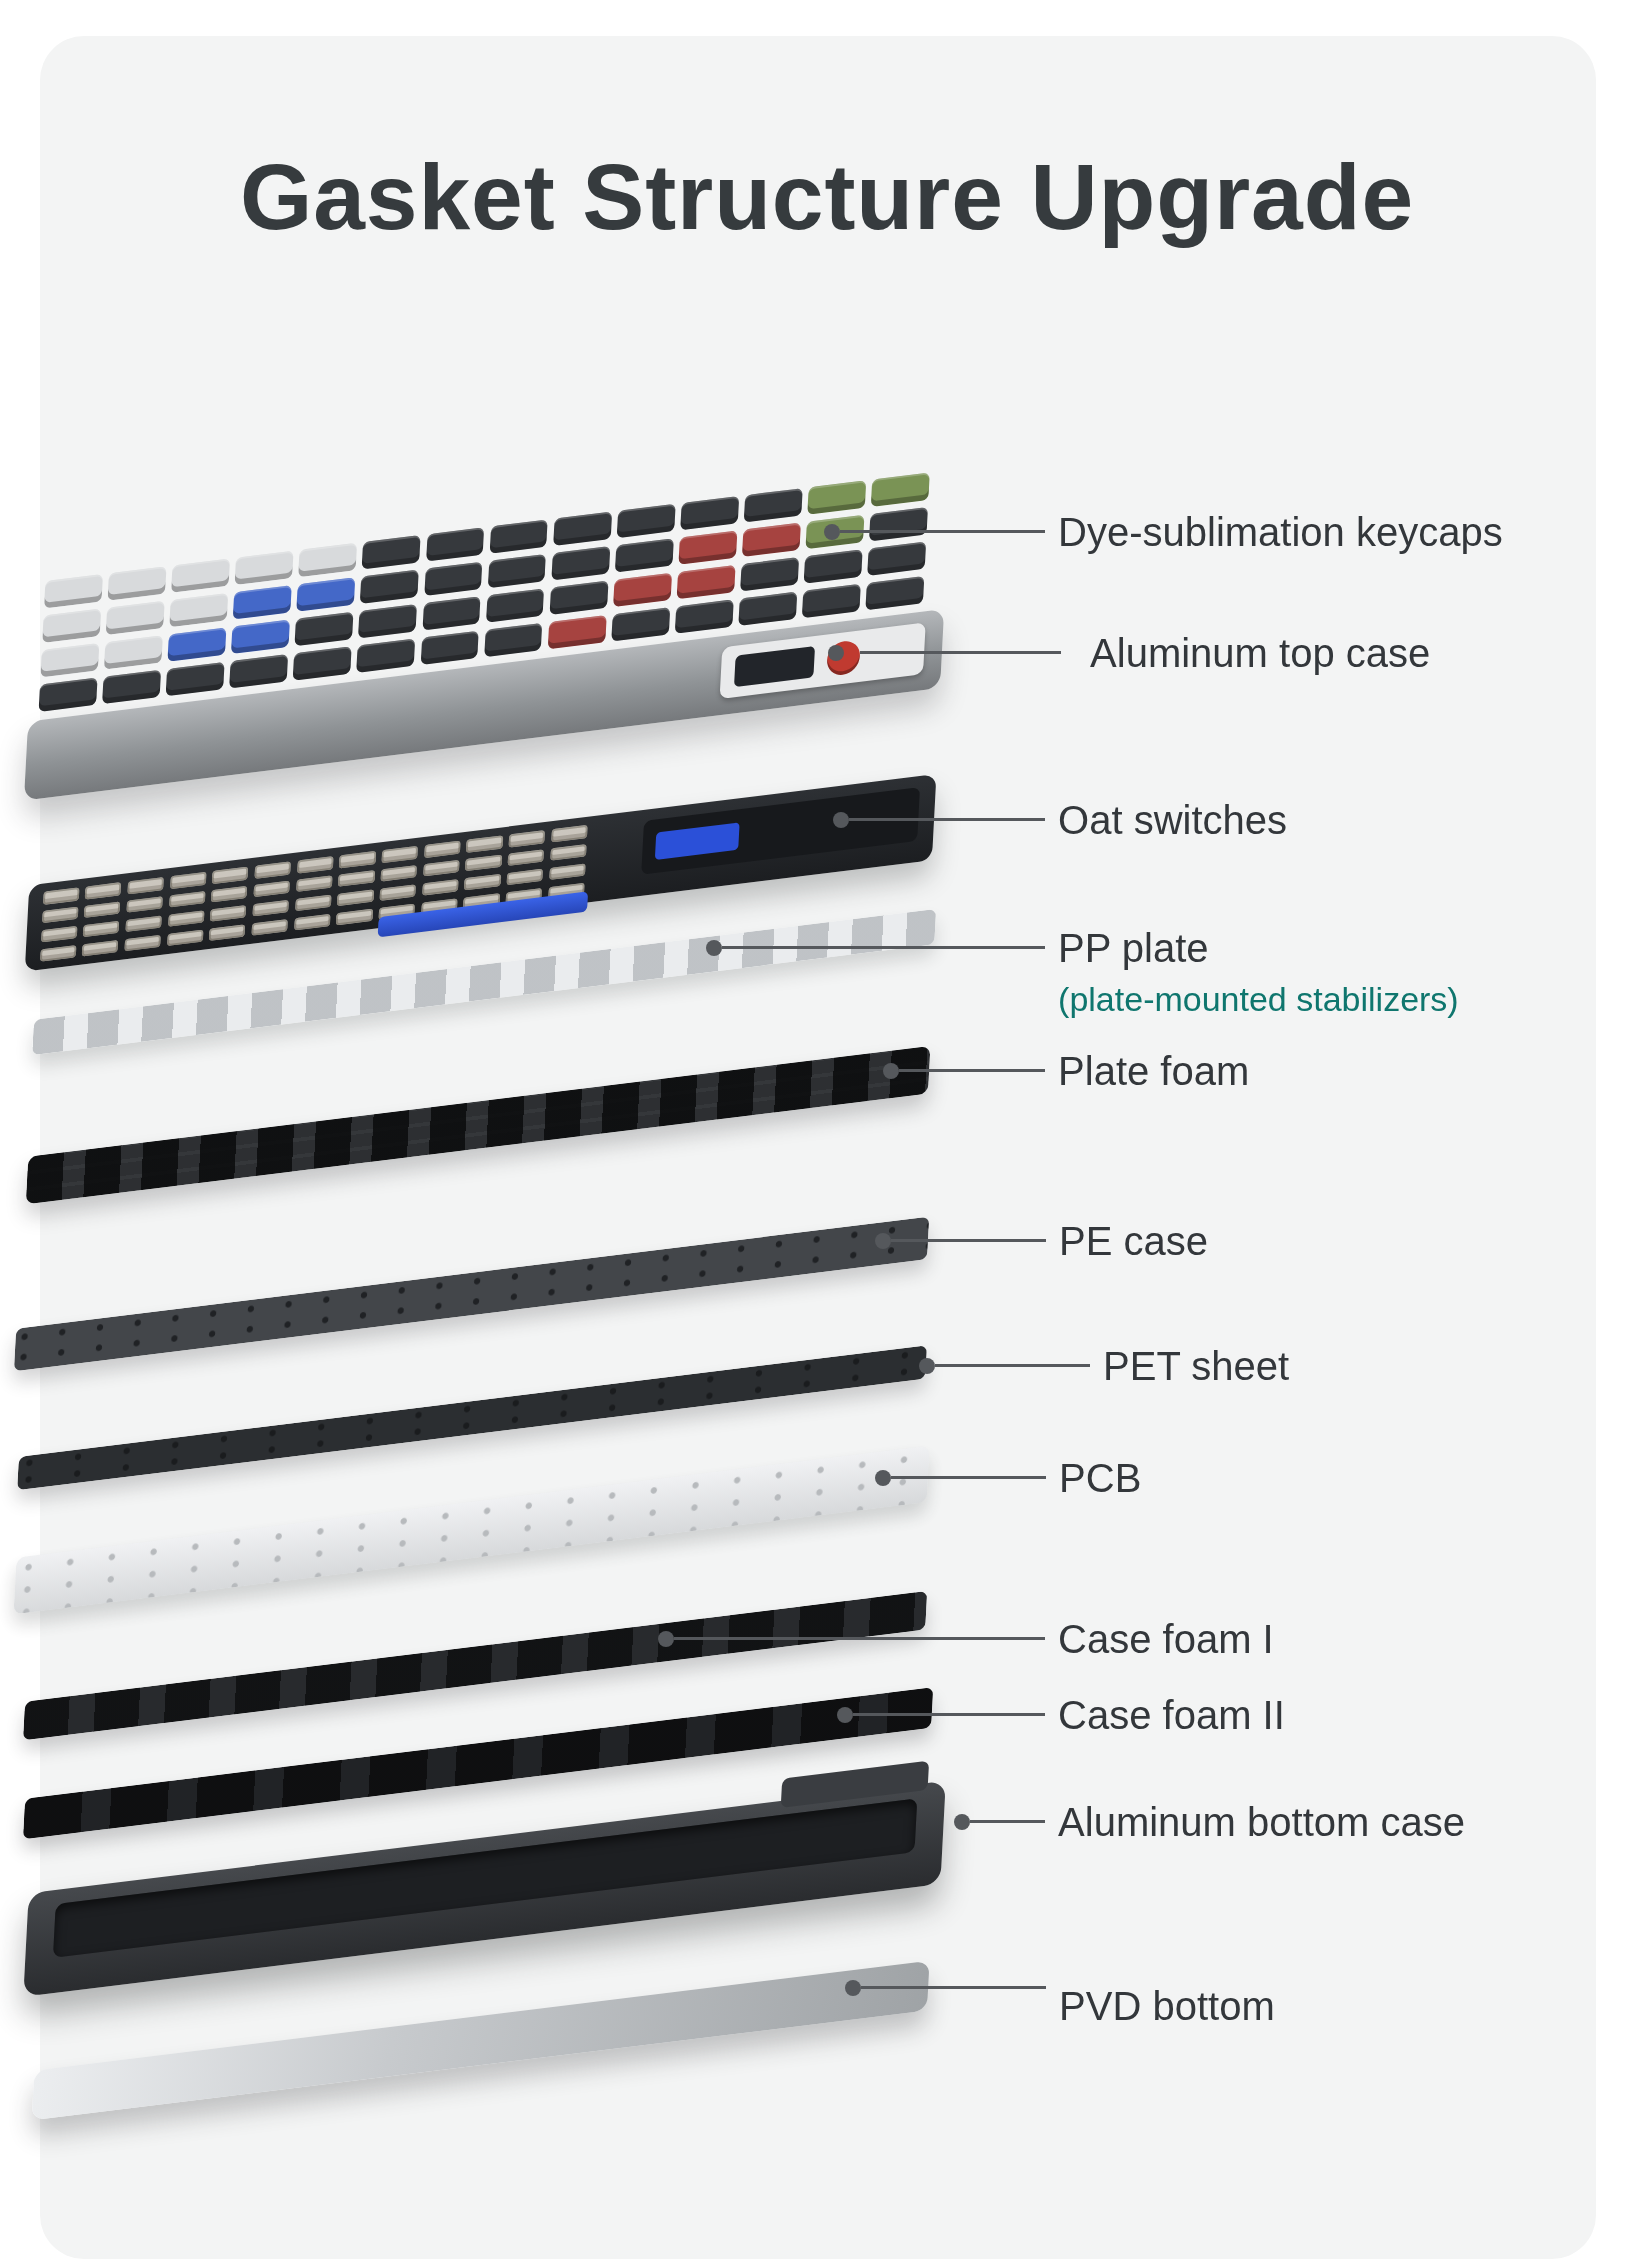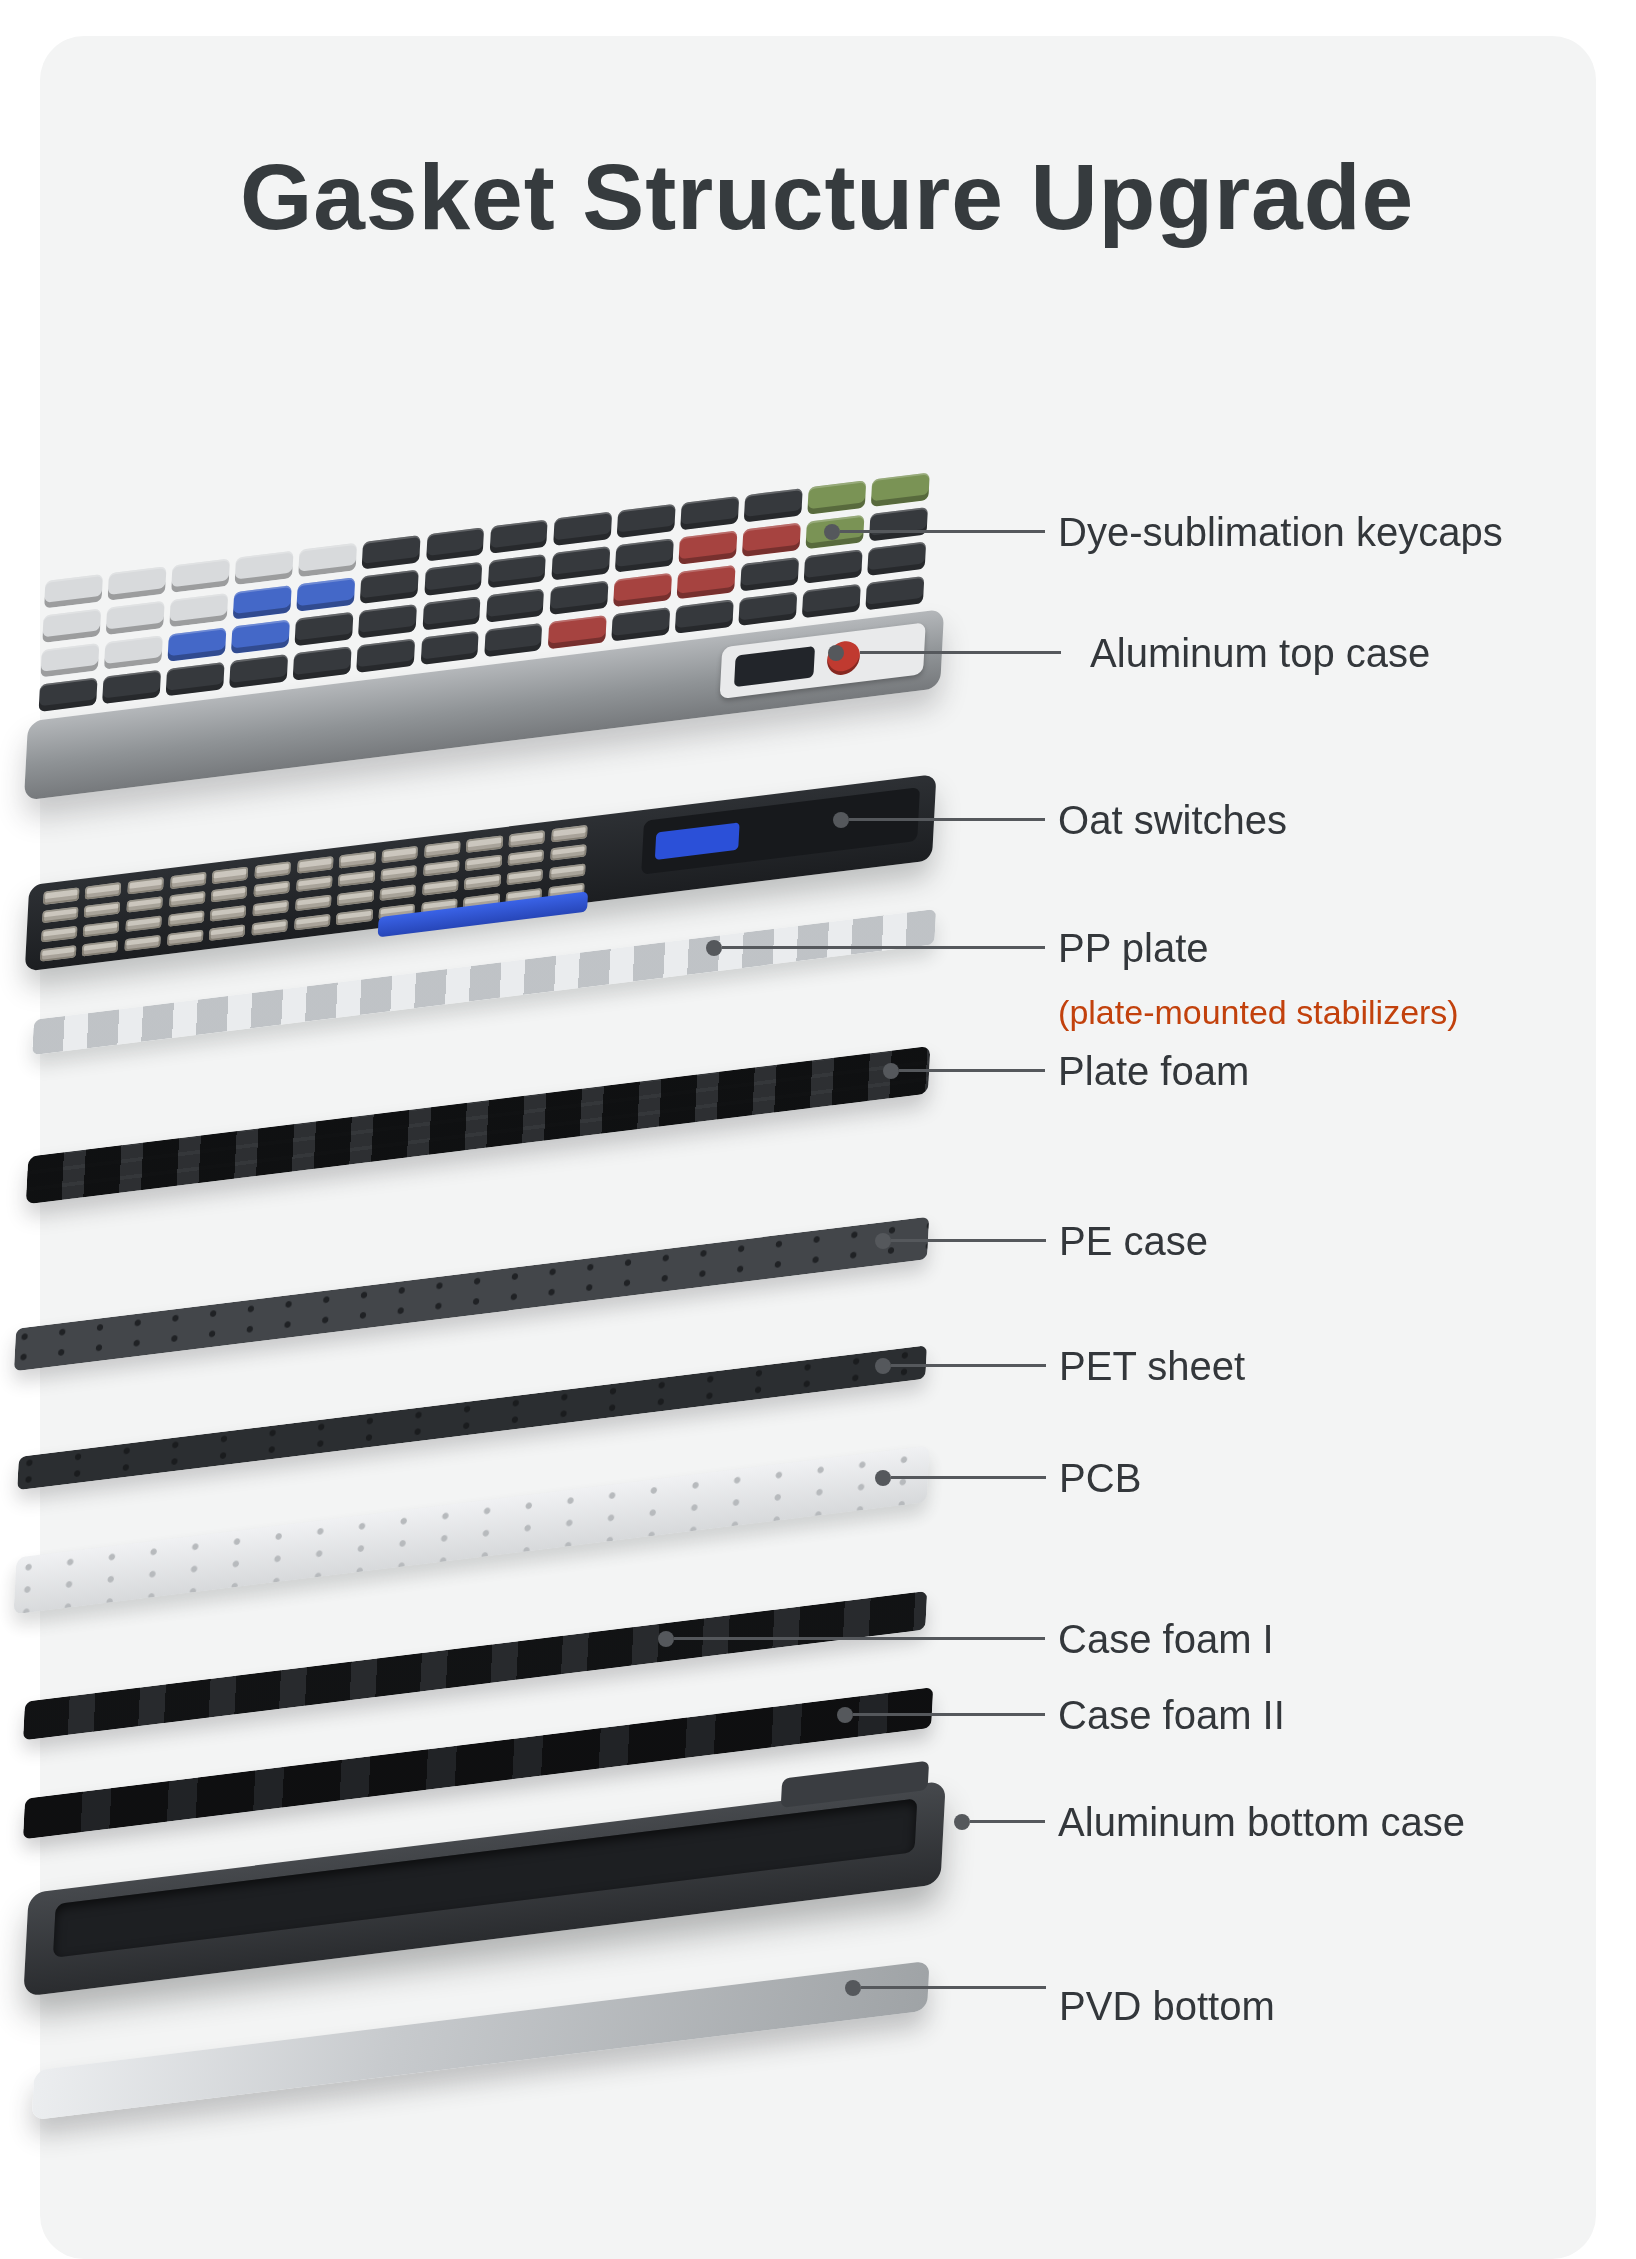--- a/index.html
+++ b/index.html
@@ -132,21 +132,21 @@
     background:linear-gradient(100deg,#eceef0 0%,#c7cacd 40%,#9fa3a6 100%);
     box-shadow:0 16.4px 23.6px rgba(40,42,45,.24);
   }
 
   
   .callout{position:absolute;display:flex;align-items:flex-start;}
   .dot{width:16.4px;height:16.4px;border-radius:50%;background:#55585c;flex:none;margin-top:13.6px;}
   .line{height:2.7px;background:#55585c;flex:none;margin-top:20px;}
   .callout-textblock{margin-left:12.7px;display:flex;flex-direction:column;}
   .callout-text{font-size:40px;line-height:44px;color:#33373b;white-space:nowrap;}
-  .callout-sub{font-size:34px;line-height:40px;color:#c2410c;margin-top:22px;white-space:nowrap;}
+  .callout-sub{font-size:34px;line-height:40px;color:#0f766e;margin-top:9px;white-space:nowrap;}
   .callout-line2{font-size:40px;line-height:44px;color:#33373b;margin-top:18px;white-space:nowrap;}
 </style>
 </head>
 <body>
 
 <div class="card"></div>
 
 <h1 class="title">Gasket Structure Upgrade</h1>
 
 <div class="scene">
@@ -335,21 +335,21 @@
   </div>
 
   <div class="callout" style="left:875px;top:1219px;">
     <span class="dot"></span>
     <span class="line" style="width:155px;"></span>
     <span class="callout-textblock">
         <span class="callout-text">PE case</span>
       </span>
   </div>
 
-  <div class="callout" style="left:875px;top:1344px;">
+  <div class="callout" style="left:919px;top:1344px;">
     <span class="dot"></span>
     <span class="line" style="width:155px;"></span>
     <span class="callout-textblock">
         <span class="callout-text">PET sheet</span>
       </span>
   </div>
 
   <div class="callout" style="left:875px;top:1456px;">
     <span class="dot"></span>
     <span class="line" style="width:155px;"></span>

